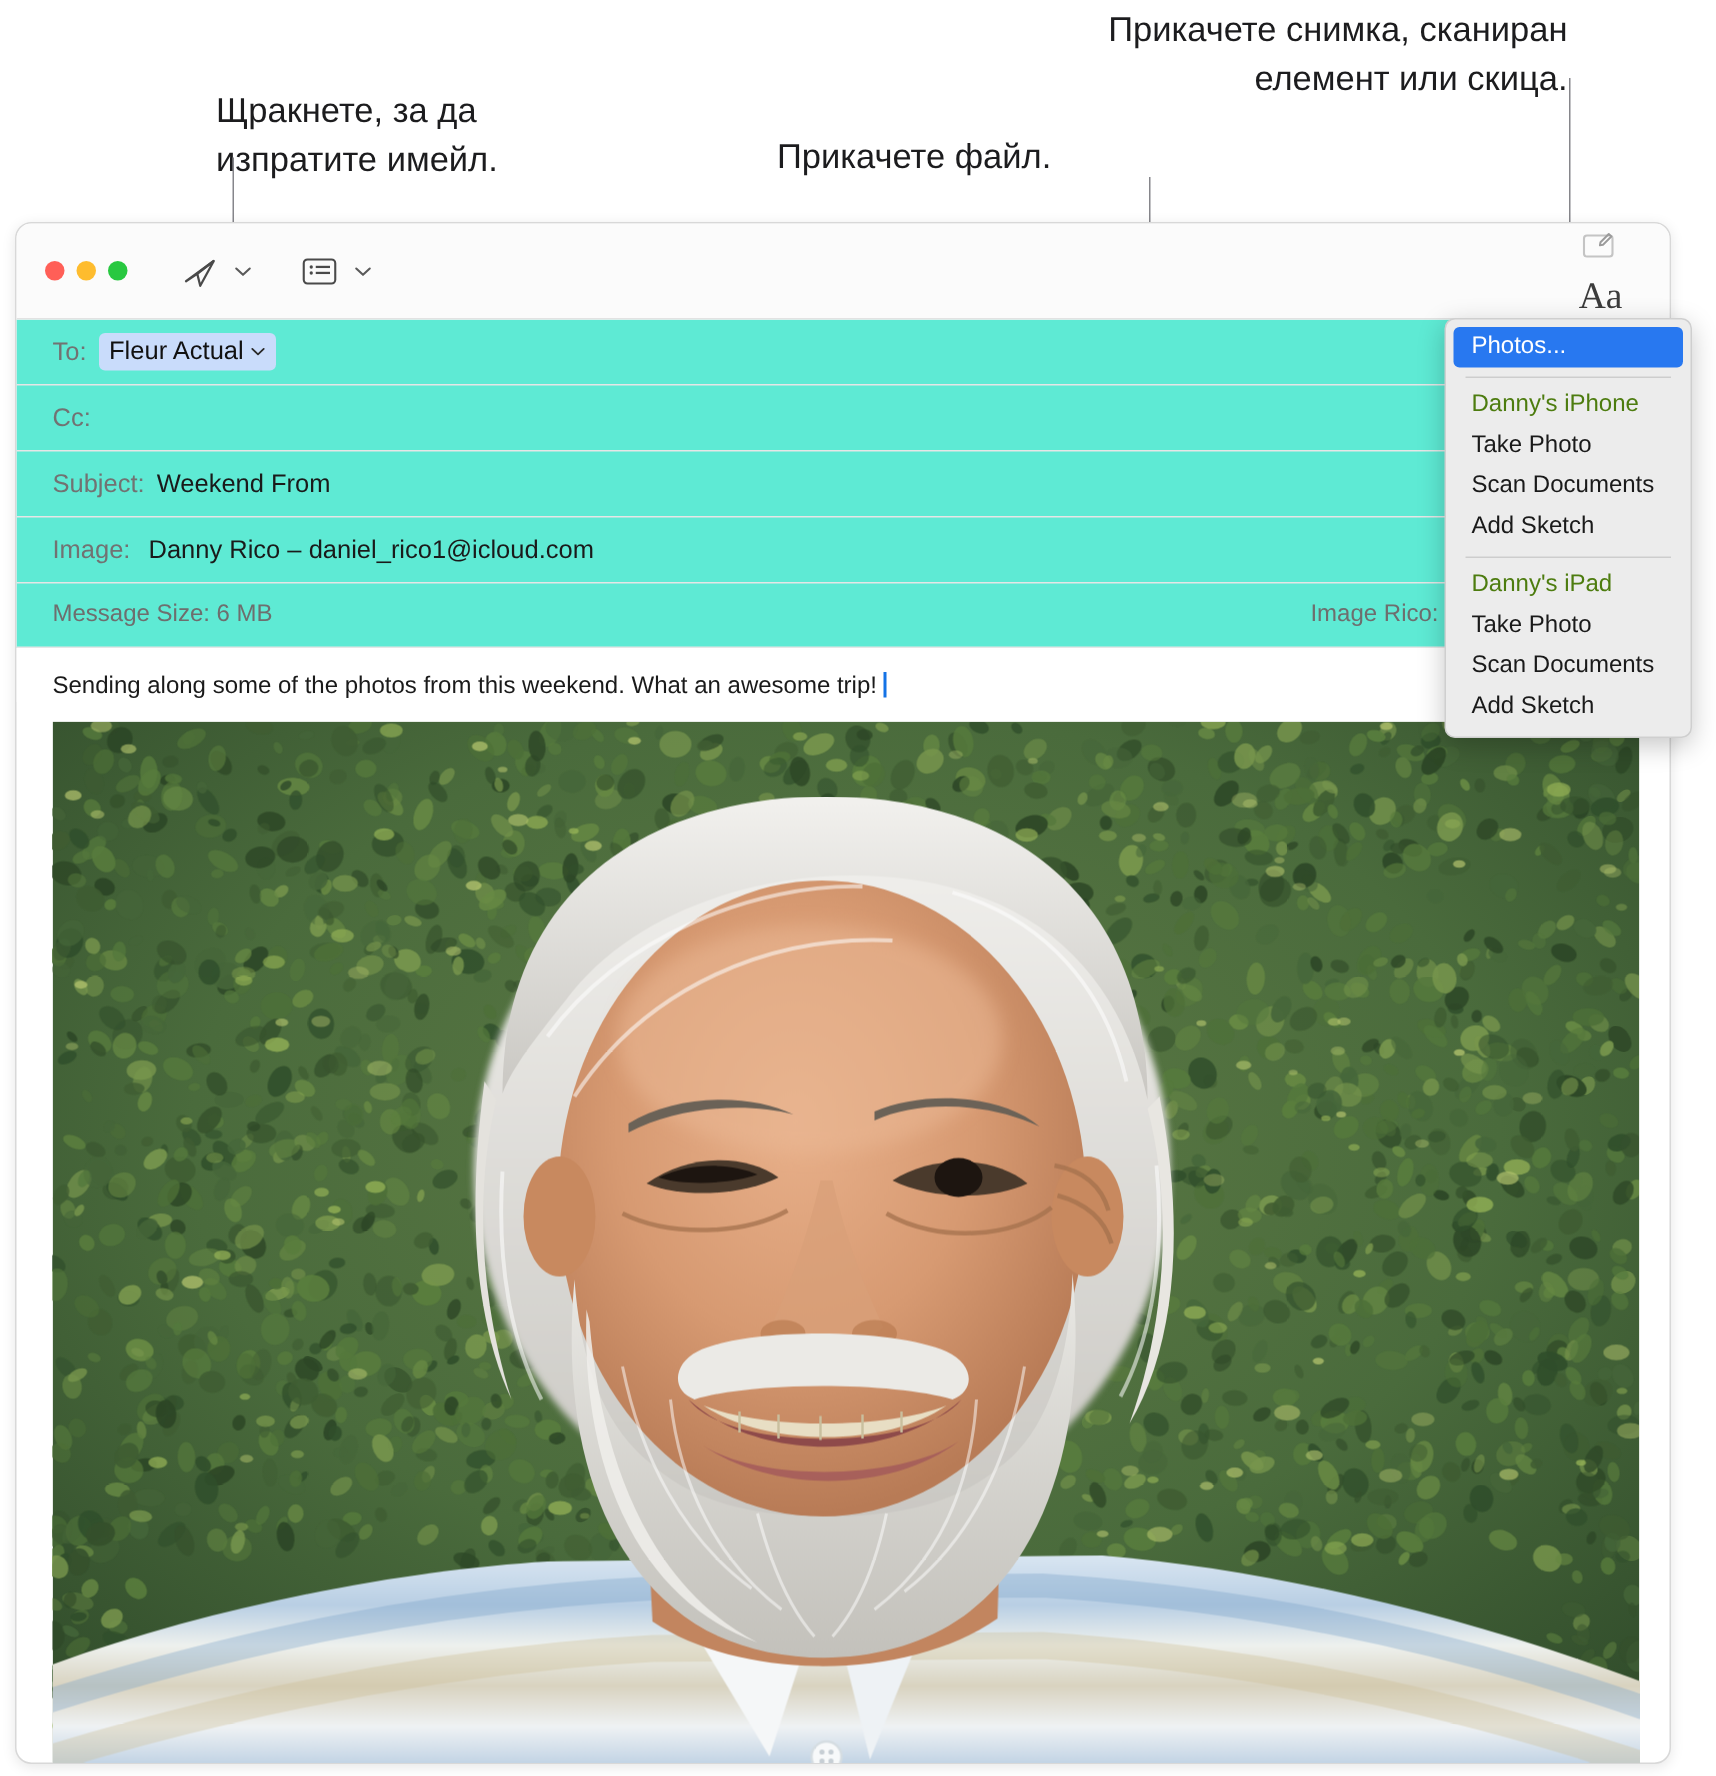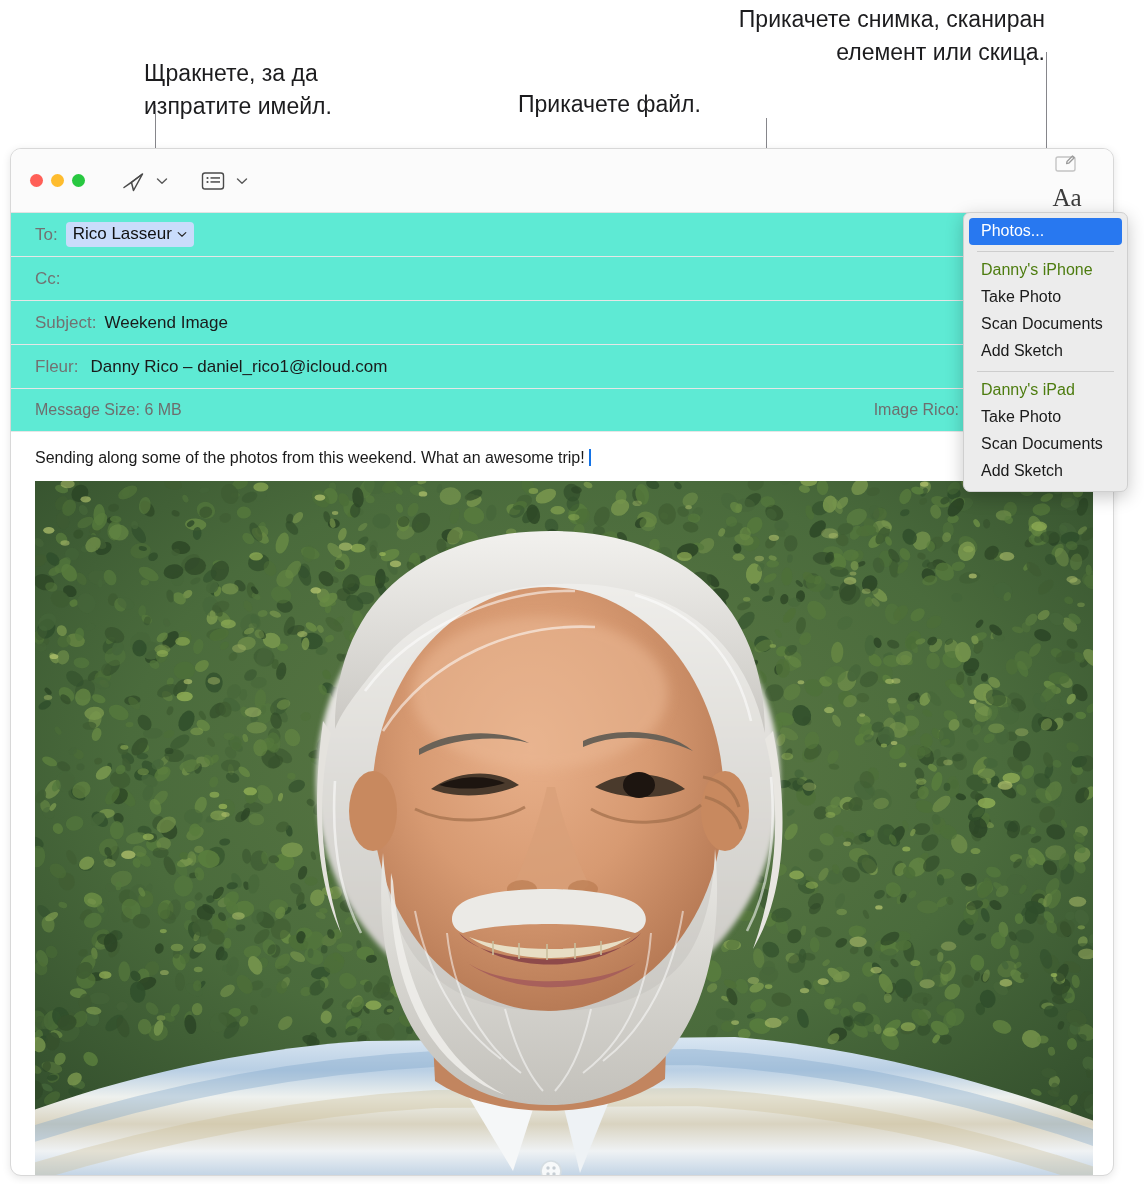--- a/index.html
+++ b/index.html
@@ -311,39 +311,39 @@
         </svg>
       </div>
     </div>
   </div>
 
   <div id="header-fields">
 
     <div class="field-row">
       <span class="field-label">To:</span>
       <span class="recipient-chip">
-        <span>Rico Lasseur</span>
+        <span>Fleur Actual</span>
         <svg class="chip-chev" width="10" height="7" viewBox="0 0 10 7">
           <path d="M1.2 1.6 L5 5.2 L8.8 1.6" fill="none" stroke="#2a2a2a" stroke-width="1.2" stroke-linecap="round" stroke-linejoin="round"></path>
         </svg>
       </span>
     </div>
 
     <div class="field-row">
       <span class="field-label">Cc:</span>
       <span class="field-value"></span>
     </div>
 
     <div class="field-row">
       <span class="field-label">Subject:</span>
-      <span class="field-value">Weekend Image</span>
+      <span class="field-value">Weekend From</span>
     </div>
 
     <div class="field-row">
-      <span class="field-label">Fleur:</span>
+      <span class="field-label">Image:</span>
       <span class="field-value" style="margin-left:4px">Danny Rico – daniel_rico1@icloud.com</span>
     </div>
 
     <div class="size-row">
       <span class="size-left">Message Size: 6 MB</span>
       <span class="size-right">
         <span class="lbl">Image Rico:</span>
         <span class="size-select">Actual Size</span>
       </span>
     </div>

